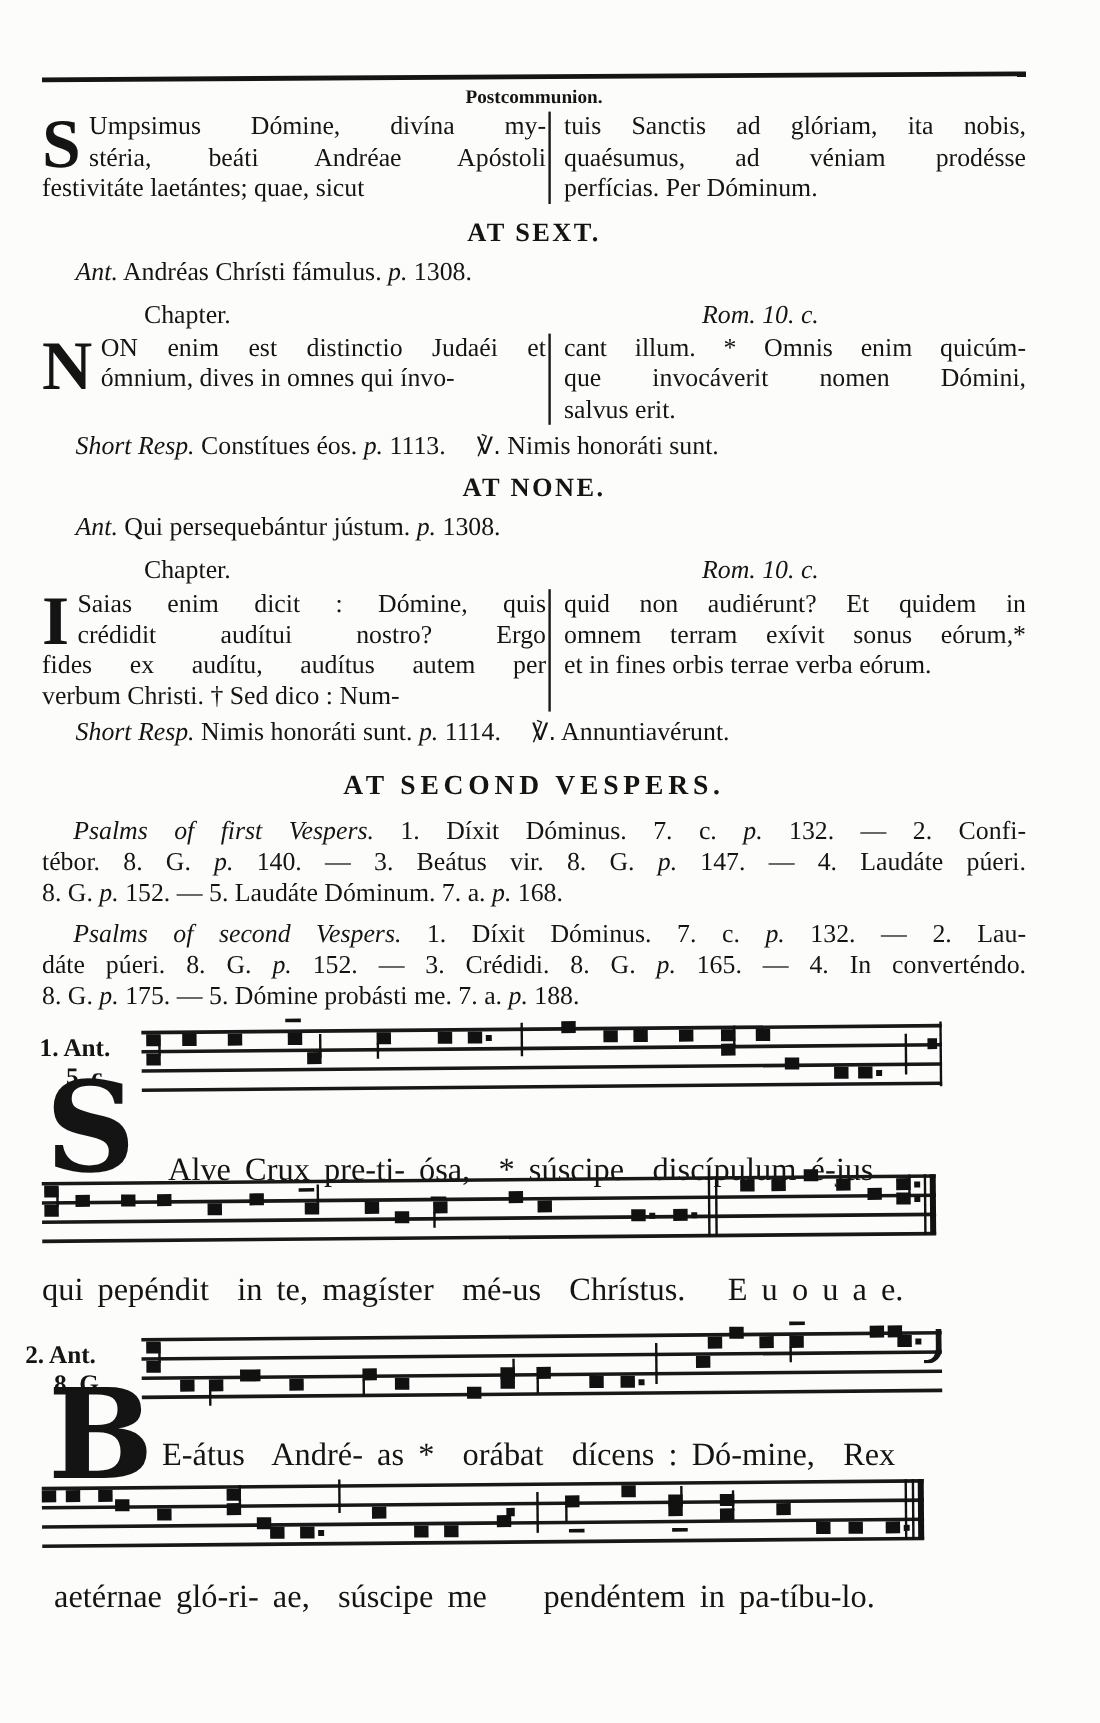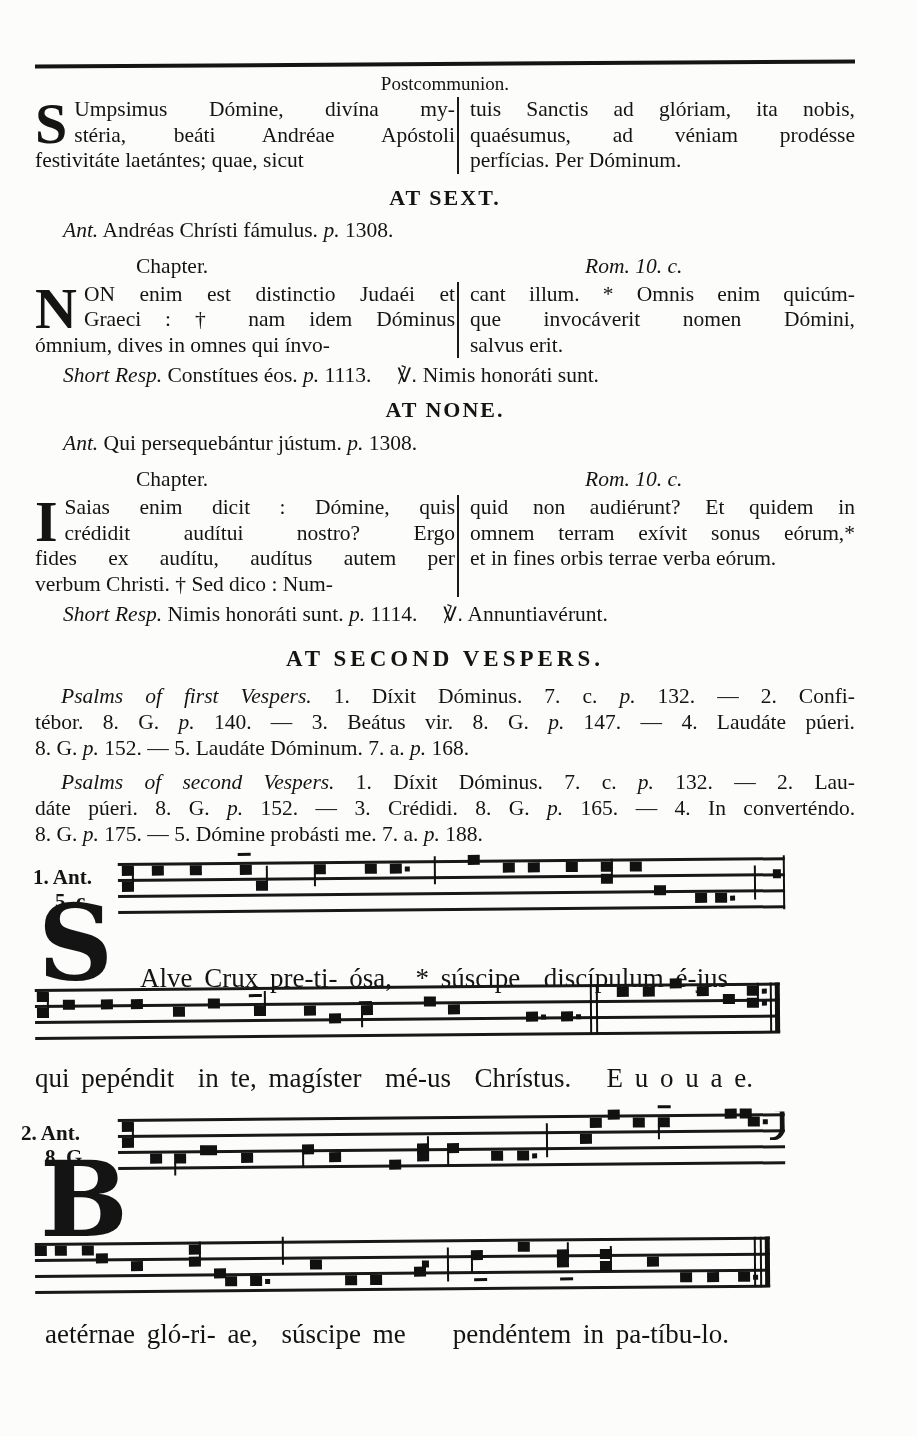--- a/index.html
+++ b/index.html
@@ -7,38 +7,38 @@
     width:917px;height:1436px;background:#fcfcfb;color:#141414;
     font-family:"Liberation Serif",serif;position:relative;
     box-sizing:border-box;padding:56px 62px 0 35px;overflow:hidden;
   }
   
   .phead{position:relative;height:28px;}
   .pdate{position:absolute;left:292px;font-weight:bold;font-size:23px;letter-spacing:1px;}
   .pnum{position:absolute;right:68px;font-weight:bold;font-size:24px;letter-spacing:1px;}
   .rule{height:4px;background:#151515;margin-top:6px;transform:rotate(-0.35deg);}
   
-  .subhead{text-align:center;font-weight:normal;font-size:19px;margin-top:7px;}
+  .subhead{text-align:center;font-weight:bold;font-size:16px;margin-top:7px;}
   .sechead{text-align:center;font-weight:bold;font-size:22px;letter-spacing:2px;}
   .bighead{text-align:center;font-weight:bold;font-size:23px;letter-spacing:4px;}
   
   .twocol{display:flex;margin-top:2px;}
   .col-l{width:420px;}
   .cdiv{width:2px;background:#1a1a1a;margin:0 0 0 2px;}
   .col-r{flex:1;padding-left:11px;}
   .jline{font-size:21.5px;line-height:25.5px;text-align:justify;text-align-last:justify;}
   .jline.last{text-align-last:left;}
   .dropcap{float:left;font-size:58px;line-height:47px;font-weight:bold;margin:3px 7px 0 0;}
   
   .segline{font-size:21.5px;line-height:25px;padding-left:28px;}
   .it{font-style:italic;}
   .gap{margin-left:26px;}
   .vs{font-family:"DejaVu Sans",sans-serif;font-size:20px;}
   .chaprow{position:relative;height:26px;font-size:21.5px;}
-  .chaplabel{position:absolute;left:85px;margin-left:16px;}
+  .chaplabel{position:absolute;left:85px;}
   .chapref{position:absolute;left:550px;font-style:italic;}
   
   .psalm{margin-top:8px;}
   .psalm .jline{line-height:26px;}
   .psalm .jline:first-child{text-indent:26px;}
   
   .chant{position:relative;}
   .clabel{position:absolute;font-weight:bold;font-size:21px;white-space:pre;}
   .staff{position:absolute;height:52px;transform:rotate(-0.5deg);transform-origin:left center;}
   .sline{position:absolute;left:0;right:0;height:2.5px;background:#181818;}
@@ -81,21 +81,20 @@
   <div class="segline" style="margin-top:7px;"><span class="it">Ant.</span><span class=""> Andréas Chrísti fámulus. </span><span class="it">p.</span><span class=""> 1308.</span></div>
   <div class="chaprow" style="margin-top:11px;">
     <span class="chaplabel">Chapter.</span>
     <span class="chapref">Rom. 10. c.</span>
   </div>
   <div class="twocol">
     <div class="col-l">
       <span class="dropcap">N</span>
       <div>
           <div class="jline">ON enim est distinctio Judaéi et</div>
-          <div class="jline">Graeci : † nam idem Dóminus</div>
           <div class="jline last">ómnium, dives in omnes qui ínvo-</div>
         </div>
     </div>
     <div class="cdiv"></div>
     <div class="col-r">
       <div>
           <div class="jline">cant illum. * Omnis enim quicúm-</div>
           <div class="jline">que invocáverit nomen Dómini,</div>
           <div class="jline last">salvus erit.</div>
         </div>
@@ -264,20 +263,21 @@
         <div class="nq" style="width: 12px; height: 10px; left: 540px; top: 3px;"></div>
         <div class="nstem" style="left: 540px; top: 12px; height: 13px;"></div>
         <div class="nq" style="width: 12px; height: 10px; left: 607px; top: -5px;"></div>
         <div class="nq" style="width: 12px; height: 10px; left: 622px; top: -5px;"></div>
         <div class="nq" style="width: 12px; height: 10px; left: 630px; top: 3px;"></div>
         <div class="ndot" style="left: 645px; top: 6px;"></div>
         <div class="bar" style="left: 428px; top: 8px; height: 34px;"></div>
         <div class="bar" style="position: absolute; right: 0px; top: -2px; width: 10px; height: 26px; background: transparent; border-right: 5px solid rgb(20, 20, 20); border-bottom: 3px solid rgb(20, 20, 20); border-bottom-right-radius: 12px;"></div>
       </div>
     <div class="initial" style="left:5px;top:46px;">B</div>
+    <div class="lyrics" style="left:100px;top:90px;">E-átus  André- as *  orábat  dícens : Dó-mine,  Rex</div>
     <div class="staff" style="left: 0px; top: 132px; width: 735px;">
         <div class="sline" style="top: 0px;"></div>
         <div class="sline" style="top: 16px;"></div>
         <div class="sline" style="top: 32px;"></div>
         <div class="sline" style="top: 48px;"></div>
         <div class="nq" style="width: 12px; height: 10px; left: 0px; top: 3px;"></div>
         <div class="nq" style="width: 12px; height: 10px; left: 20px; top: 3px;"></div>
         <div class="nq" style="width: 12px; height: 10px; left: 47px; top: 3px;"></div>
         <div class="nq" style="width: 12px; height: 10px; left: 61px; top: 11px;"></div>
         <div class="nq" style="width: 12px; height: 10px; left: 96px; top: 19px;"></div>

